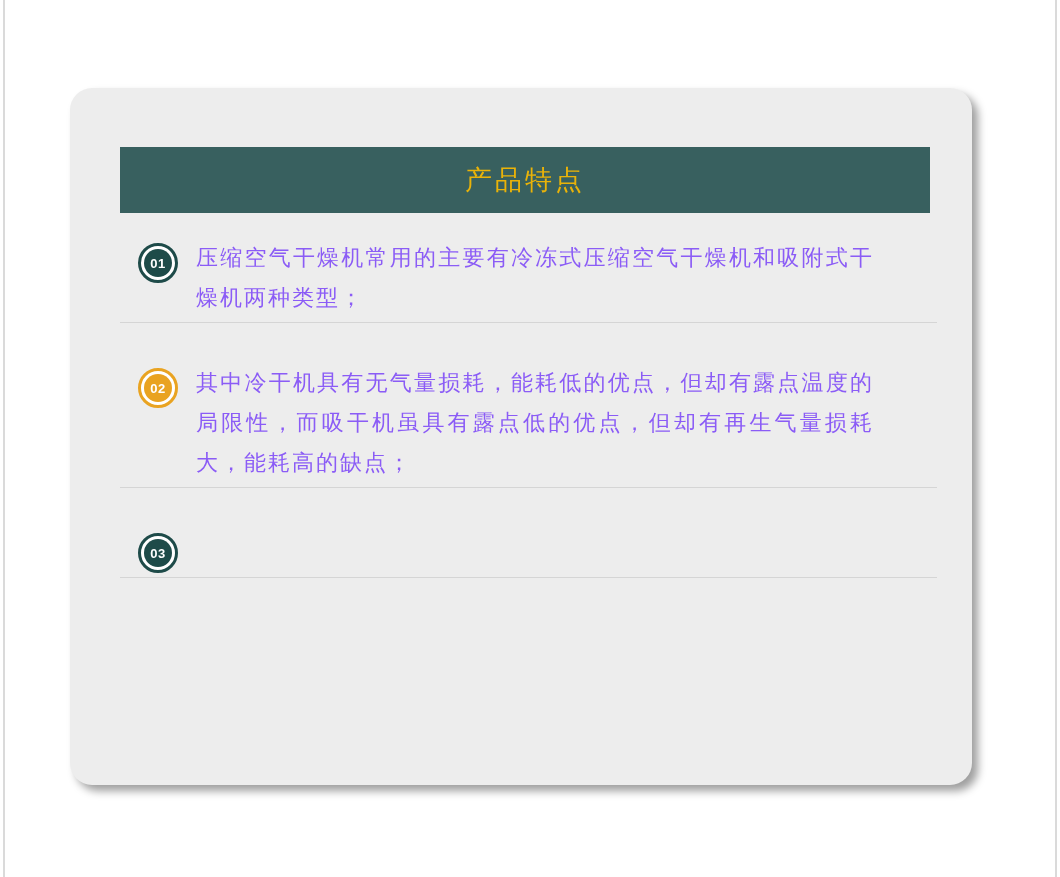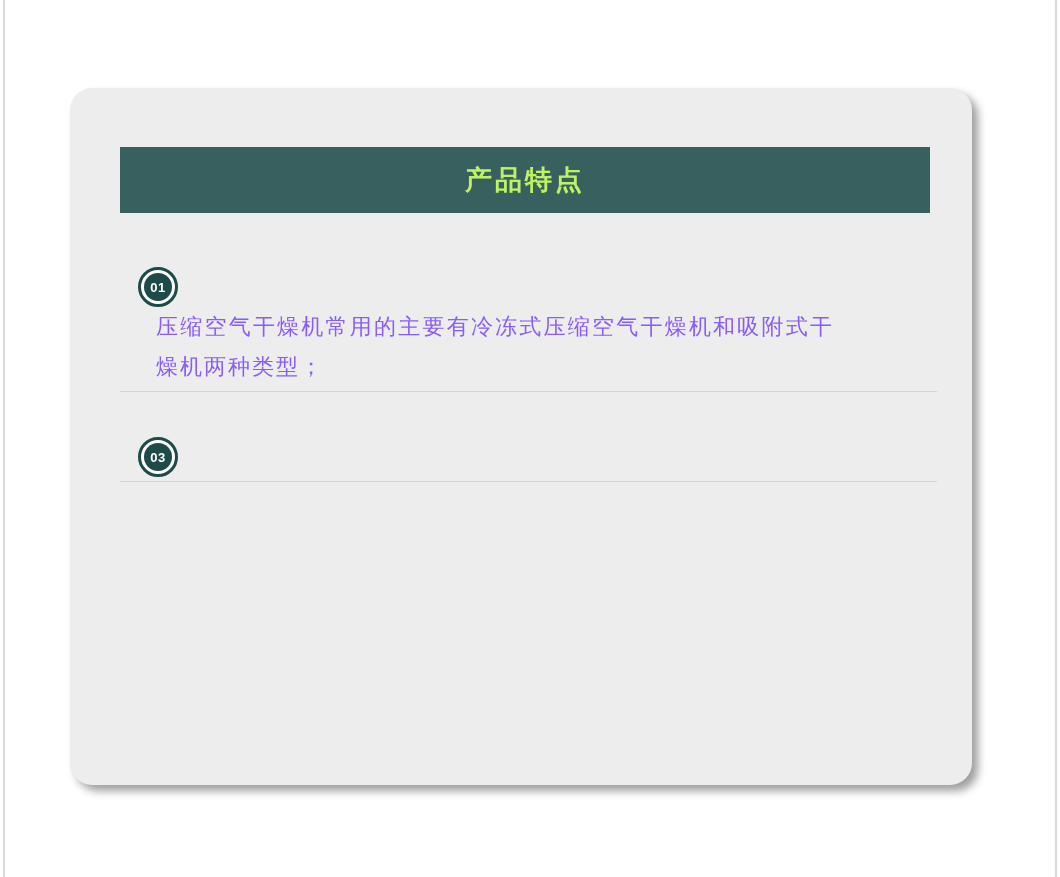--- a/index.html
+++ b/index.html
@@ -33,37 +33,37 @@
   }
 
   .card-header {
     margin: 59px 42px 0 50px;
     height: 66px;
     display: flex;
     align-items: center;
     justify-content: center;
   }
   .card-header .title {
-    color: #bef264;
+    color: #eab308;
     font-size: 27px;
-    font-weight: bold;
+    font-weight: normal;
     letter-spacing: 3px;
   }
 
   .features {
     margin: 0 35px 0 50px;
     padding-top: 0;
   }
   .feature-row {
     display: flex;
     align-items: flex-start;
     padding: 40px 0 4px 18px;
     border-bottom: 1px solid #d5d5d5;
   }
-  .feature-row.first { padding-top: 49px; flex-direction: column; }
+  .feature-row.first { padding-top: 25px; }
 
   .badge {
     flex: 0 0 40px;
     width: 40px;
     height: 40px;
     border-radius: 50%;
     background: #ffffff;
     border: 3px solid #1e4b49;
     display: flex;
     align-items: center;
@@ -109,20 +109,26 @@
 
   <div class="features">
 
     <div class="feature-row first">
       <div class="badge" style="border-color: rgb(30, 75, 73);">
         <span class="badge-core" style="background: rgb(30, 75, 73);">01</span>
       </div>
       <div class="feature-text">压缩空气干燥机常用的主要有冷冻式压缩空气干燥机和吸附式干燥机两种类型；</div>
     </div>
 
+    <div class="feature-row">
+      <div class="badge" style="border-color: rgb(233, 163, 33);">
+        <span class="badge-core" style="background: rgb(233, 163, 33);">02</span>
+      </div>
+      <div class="feature-text">其中冷干机具有无气量损耗，能耗低的优点，但却有露点温度的局限性，而吸干机虽具有露点低的优点，但却有再生气量损耗大，能耗高的缺点；</div>
+    </div>
 
     <div class="feature-row">
       <div class="badge" style="border-color: rgb(30, 75, 73);">
         <span class="badge-core" style="background: rgb(30, 75, 73);">03</span>
       </div>
     </div>
 
   </div>
 </div>
 

